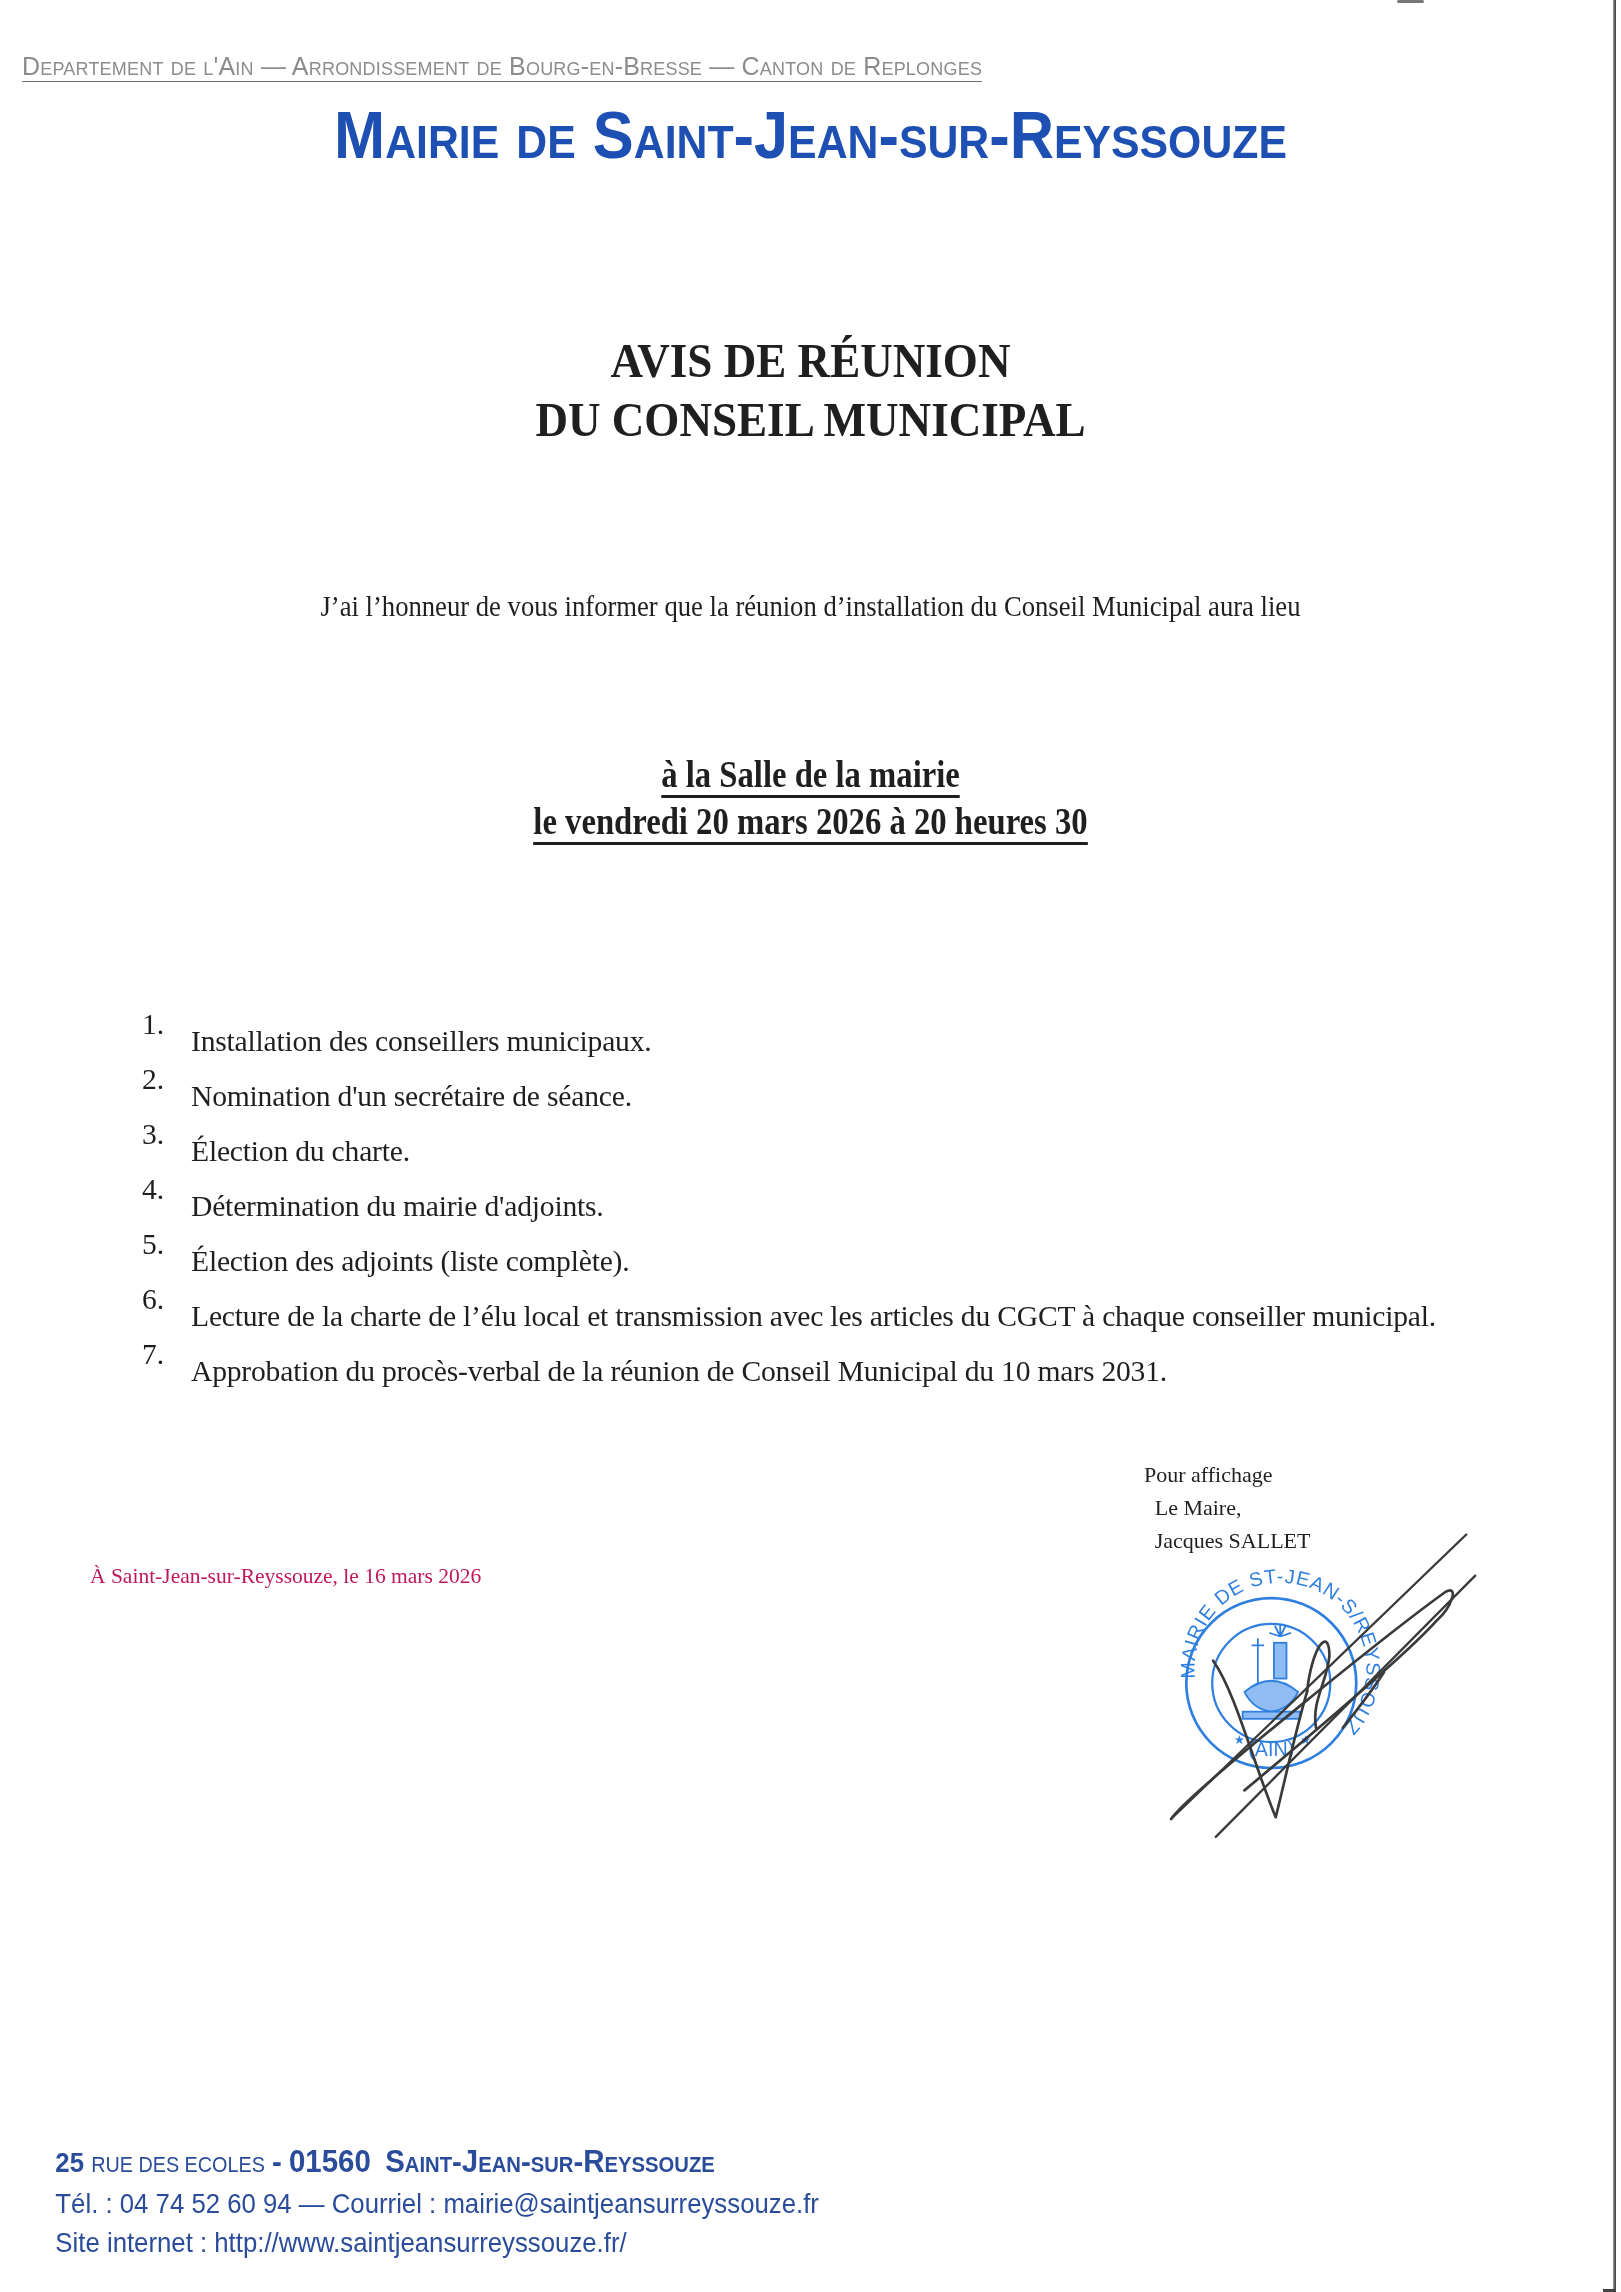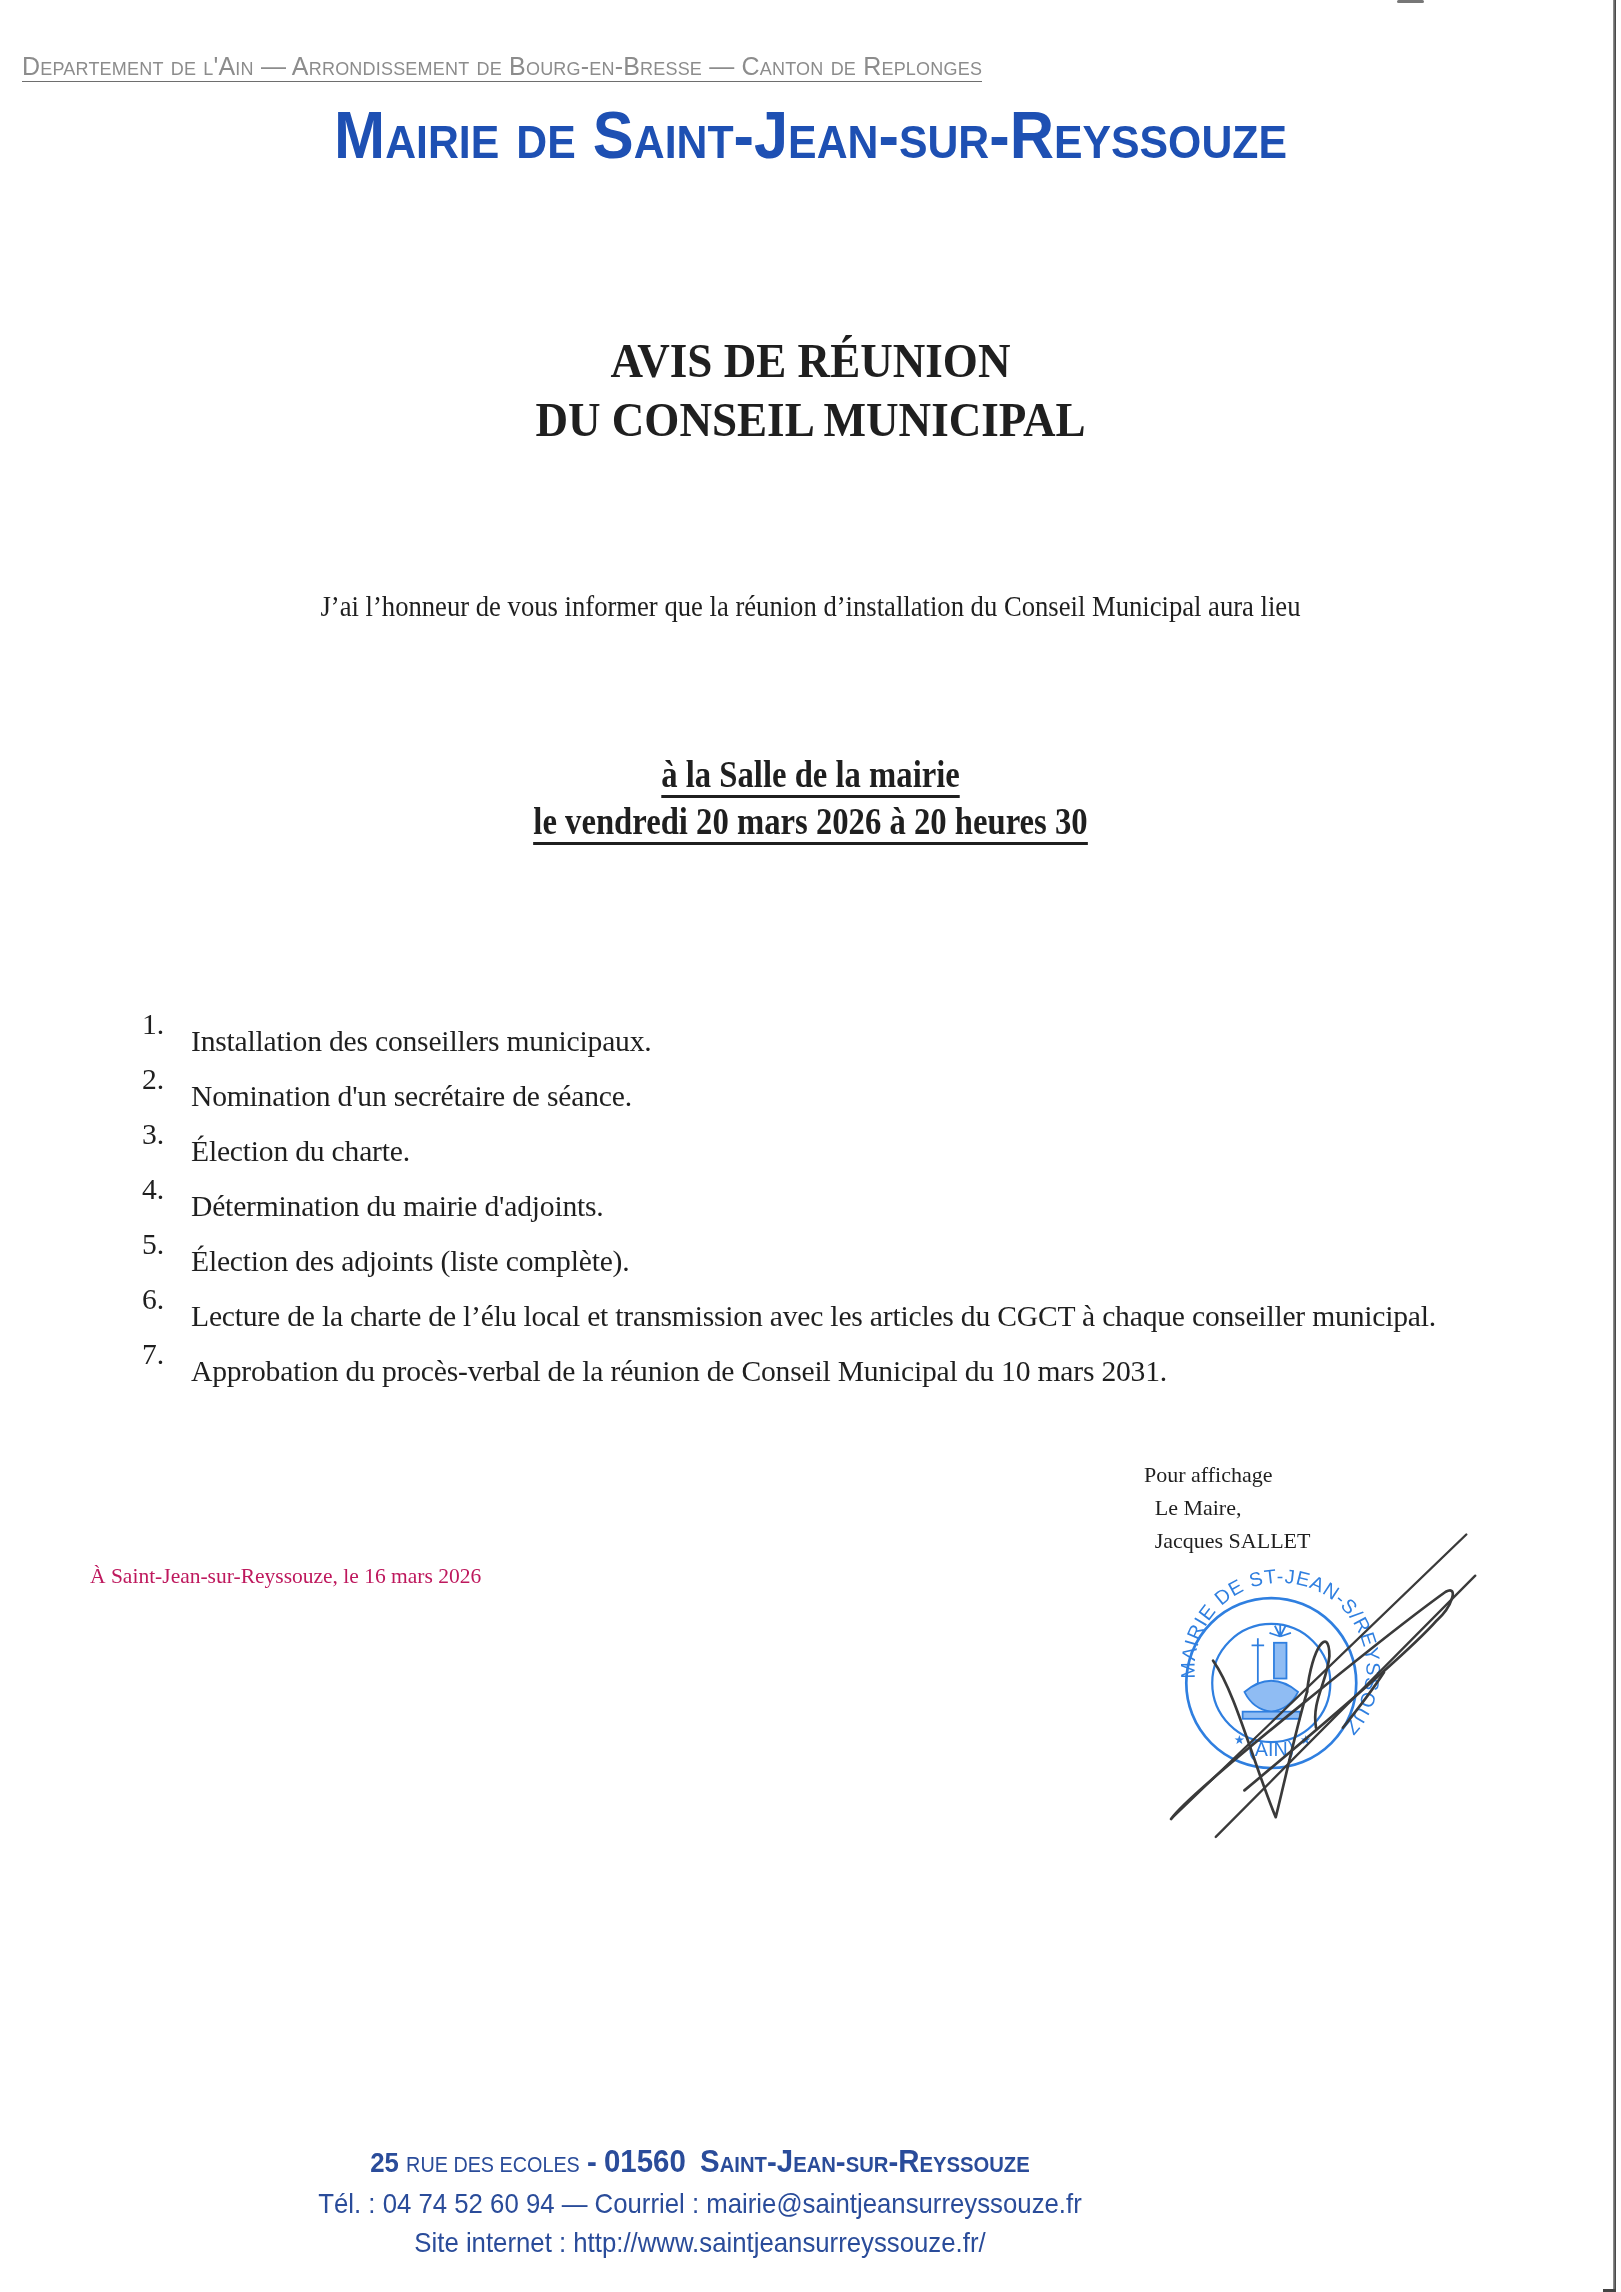--- a/index.html
+++ b/index.html
@@ -190,23 +190,22 @@
       width: 358px;
       height: 331px;
     }
 
     
     .footer {
       position: absolute;
       top: 2142px;
       left: 0;
       width: 1384px;
-      text-align: center;
+      text-align: left;
       font-family: "Liberation Sans", sans-serif;
-      padding-left: 8px;
     }
     .footer .addr {
       font-size: 28px;
       line-height: 38px;
       font-weight: bold;
       transform: scaleX(0.92);
       transform-origin: center;
     }
     .footer .addr .small {
       font-weight: normal;

